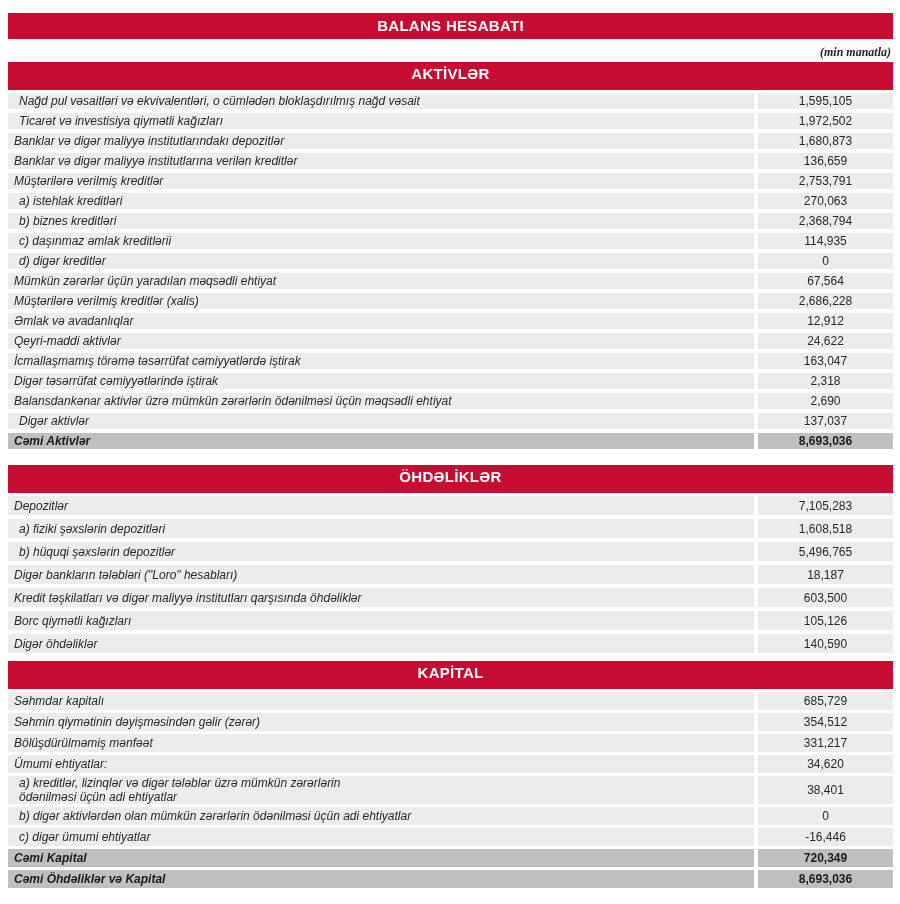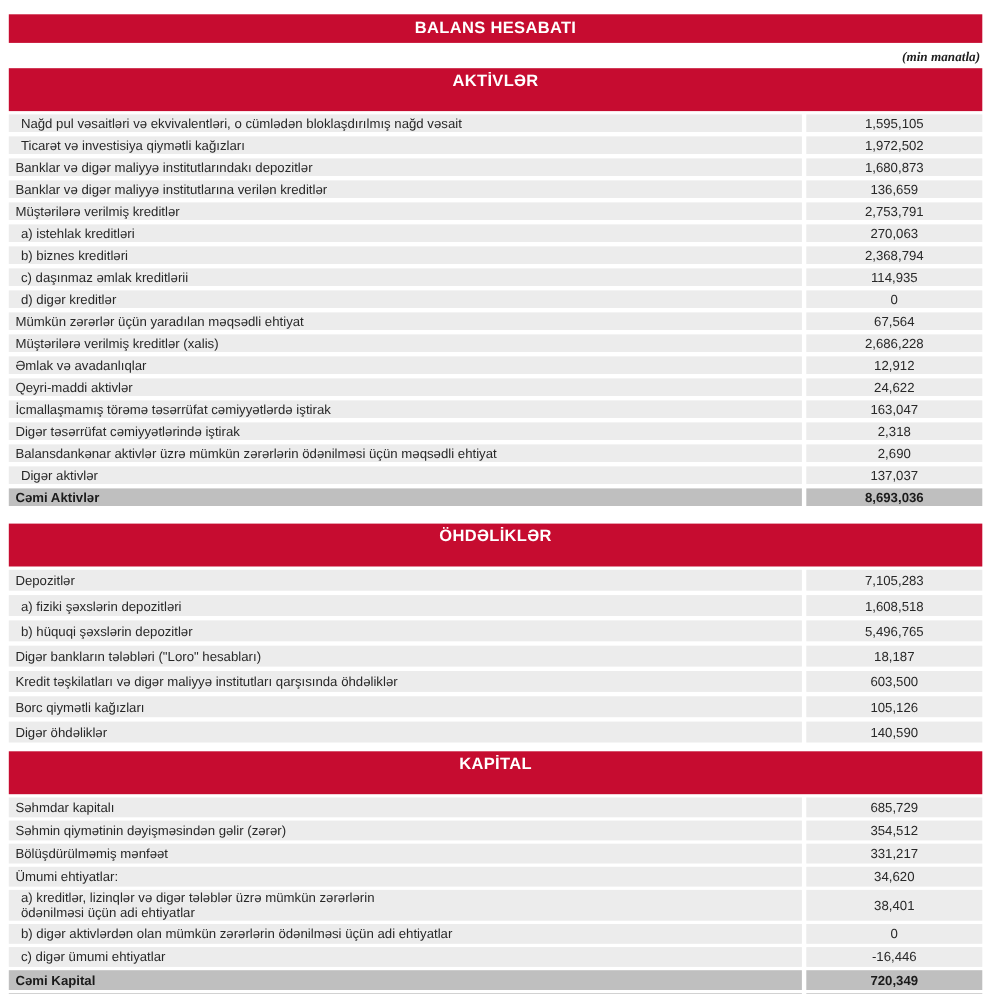--- a/index.html
+++ b/index.html
@@ -30,42 +30,43 @@
   .note-row { height: 19px; line-height: 19px; text-align: right; margin-top: 2px; }
   .note {
     font-family: "Liberation Serif", serif;
     font-style: italic;
     font-weight: bold;
     font-size: 12px;
     color: #1f1f1f;
     padding-right: 2px;
   }
 
-  .sec-bar { height: 39px; line-height: 24px; font-size: 15px; letter-spacing: 0.3px; }
+  .sec-bar { height: 28px; line-height: 24px; font-size: 15px; letter-spacing: 0.3px; }
   .sec-0 { margin-top: 2px; }
   .sec-1 { margin-top: 16px; }
   .sec-2 { margin-top: 8px; }
 
   .row { display: flex; margin-top: 4px; }
   .cell {
     background: var(--rowbg);
     font-size: 12px;
     color: var(--text);
     display: flex;
     align-items: center;
   }
   .label {
     flex: 1;
     padding-left: 6px;
     margin-right: 4px;
     line-height: 14px;
     white-space: pre-line;
+    font-style: italic;
   }
   .value {
-    width: 160px;
+    width: 135px;
     justify-content: center;
   }
   .indent .label { padding-left: 11px; }
   .total .cell {
     background: var(--totalbg);
     font-weight: bold;
     color: #1a1a1a;
   }
 
   .sec-0 .rows .row { margin-top: 4px; } .sec-0 .rows .row:first-child { margin-top: 3px; }

